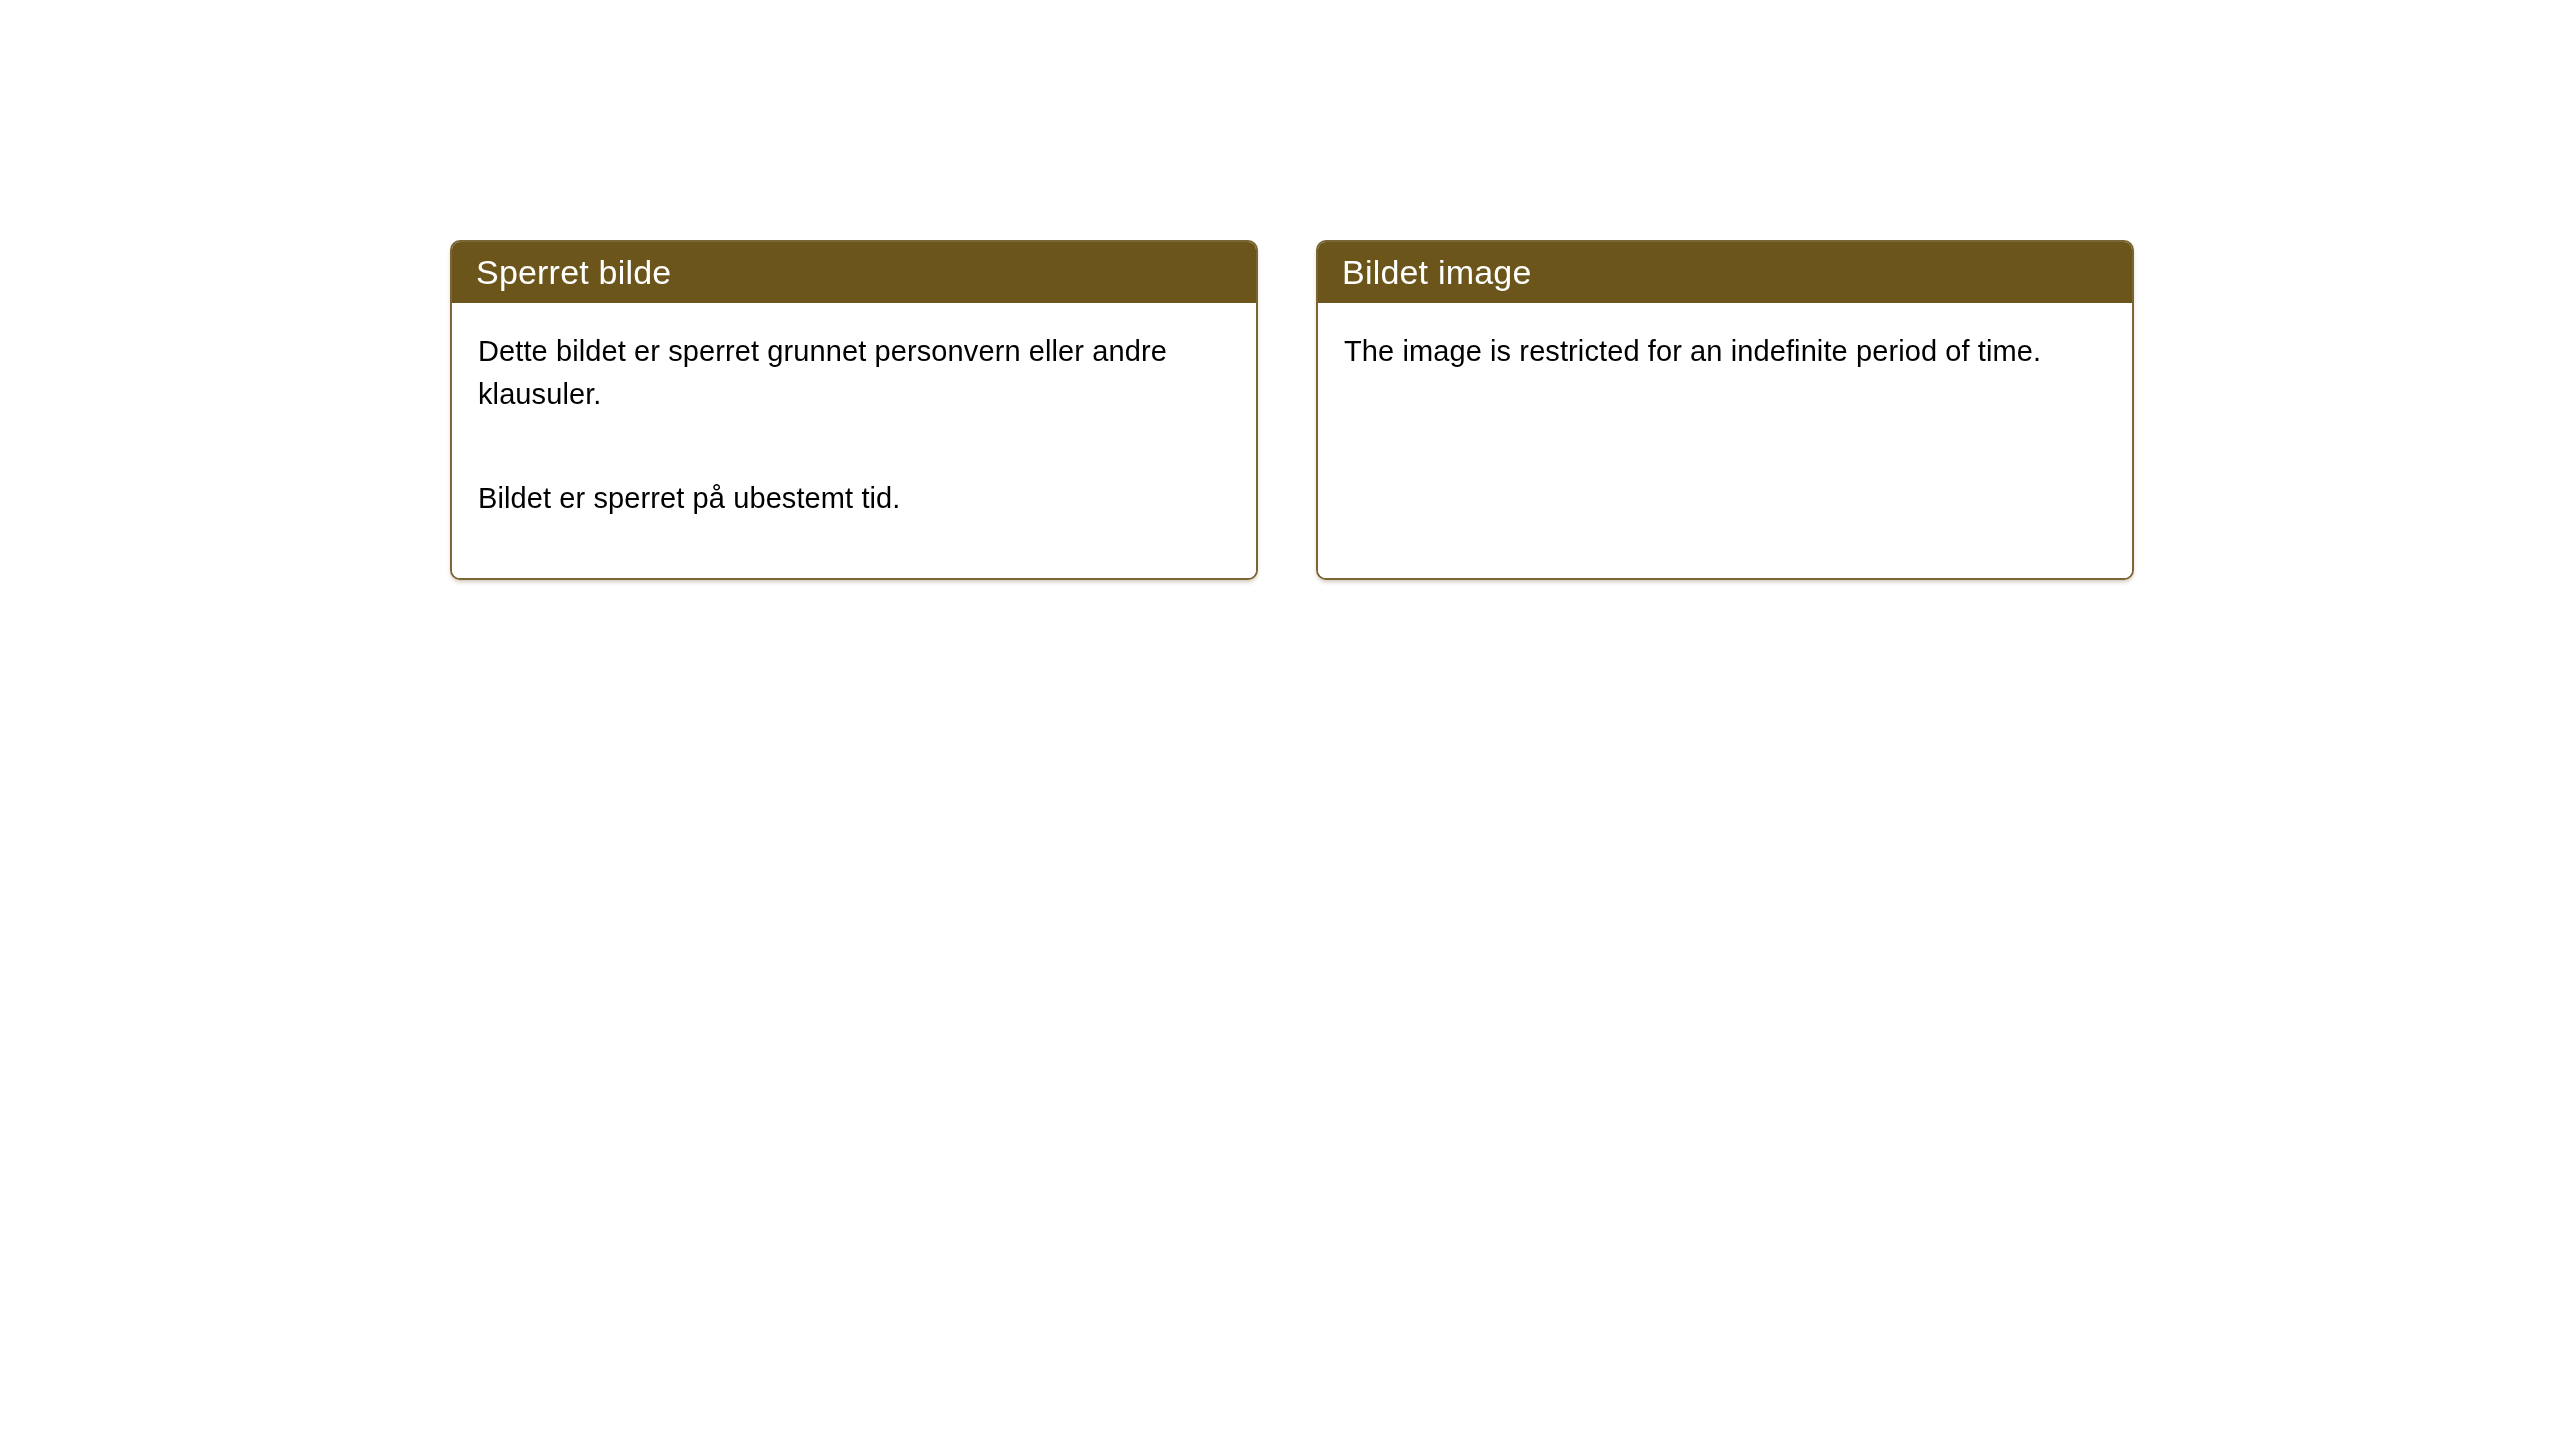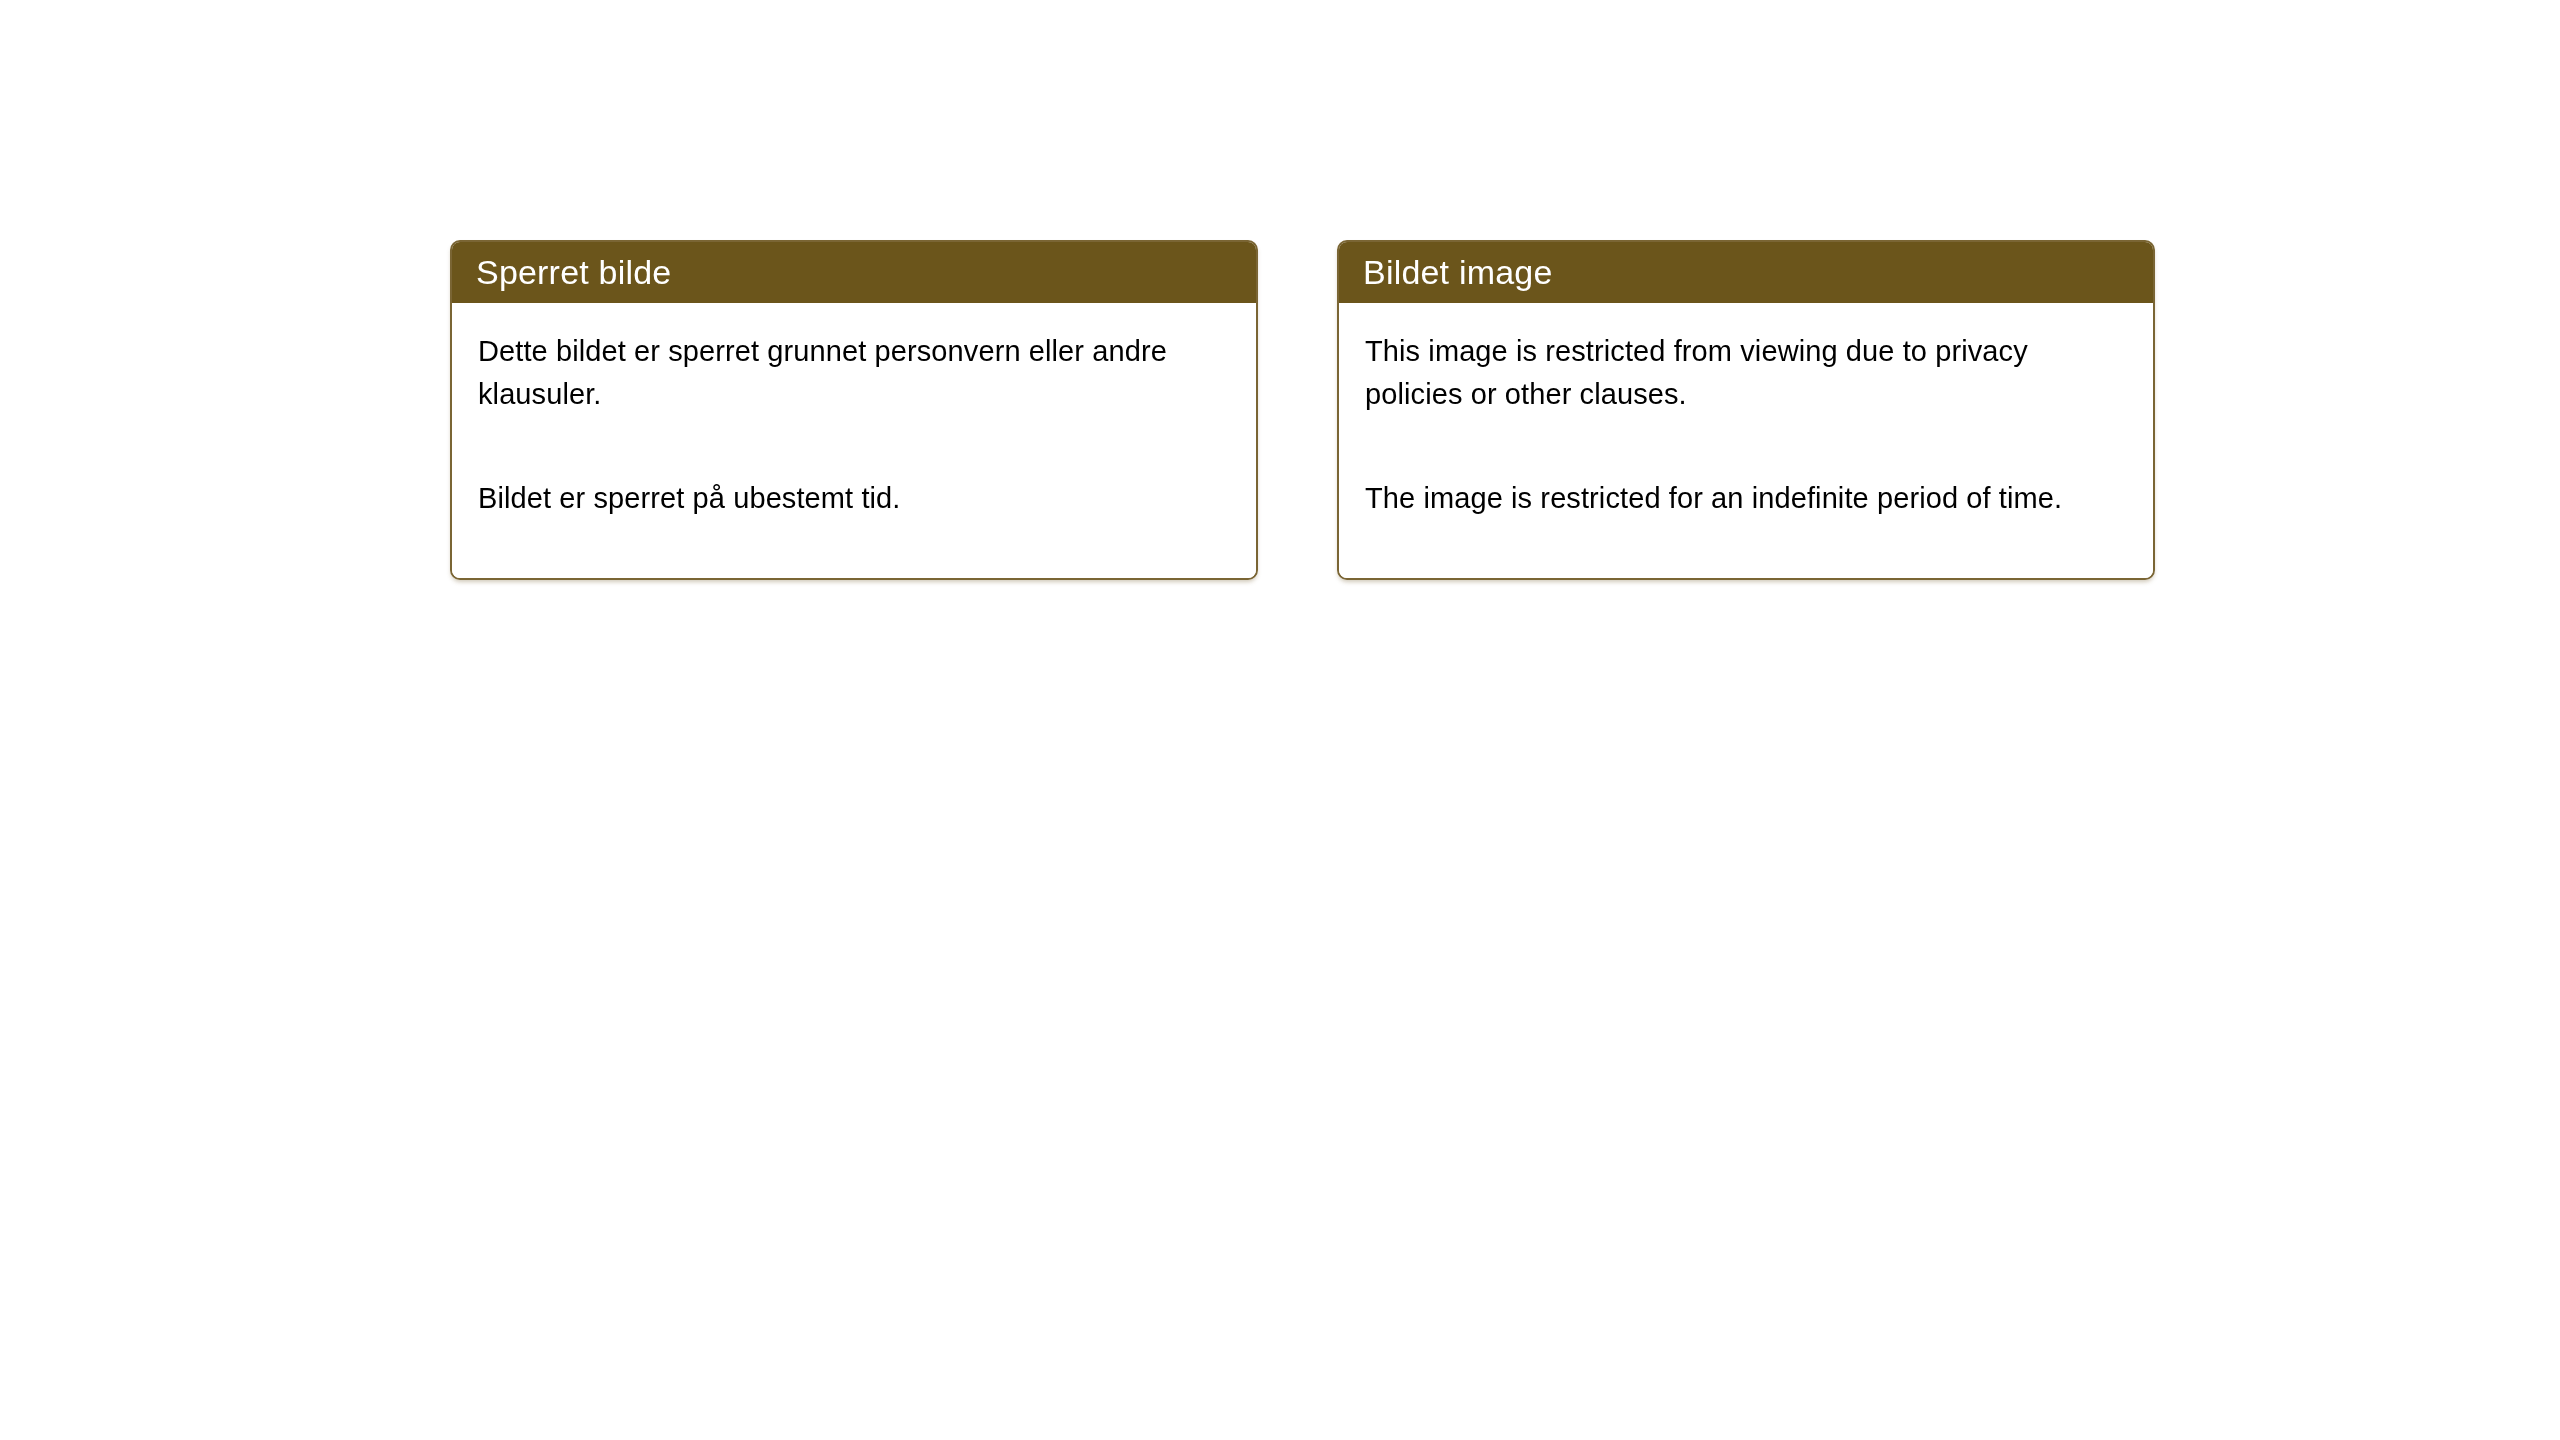--- a/index.html
+++ b/index.html
@@ -16,21 +16,21 @@
     position: relative;
   }
 
   .cards-area {
     position: absolute;
     left: 450px;
     top: 240px;
     display: flex;
     flex-direction: row;
     align-items: flex-start;
-    gap: 79px;
+    gap: 58px;
   }
 
   .notice-card {
     box-sizing: border-box;
     background: #ffffff;
     border: 2px solid #7a6534;
     border-radius: 10px;
     box-shadow: 0 3px 4px -1px rgba(120, 100, 55, 0.35);
     overflow: hidden;
     display: flex;
@@ -85,18 +85,17 @@
     <div class="card-header">Sperret bilde</div>
     <div class="card-body">
       <p>Dette bildet er sperret grunnet personvern eller andre klausuler.</p>
       <p>Bildet er sperret på ubestemt tid.</p>
     </div>
   </section>
 
   <section class="notice-card card-en">
     <div class="card-header">Bildet image</div>
     <div class="card-body">
-      <p>This image is restricted from viewing due to privacy policies or other clauses.</p>
       <p>The image is restricted for an indefinite period of time.</p>
     </div>
   </section>
 
 </div>
 
 </body></html>

